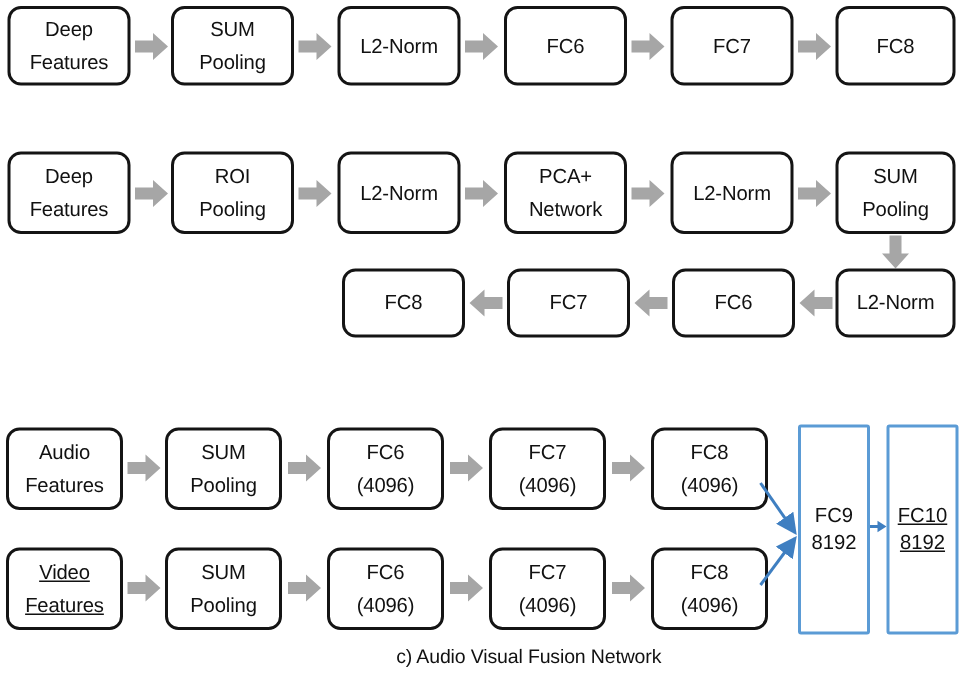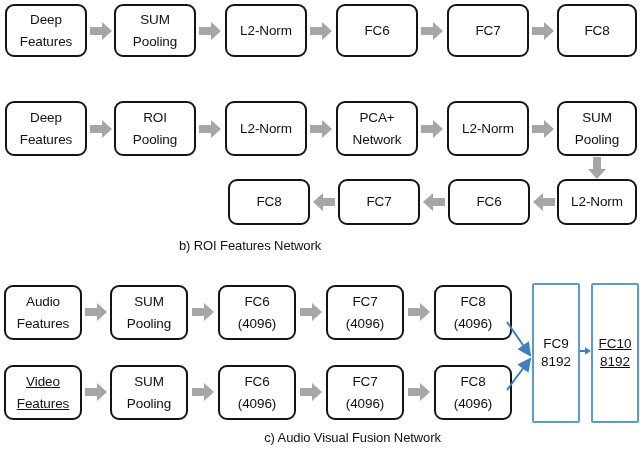--- a/index.html
+++ b/index.html
@@ -189,21 +189,20 @@
   <div class="arrow" style="left:533px;top:193px;">
     <svg width="22" height="18" viewBox="0 0 22 18">
         <path d="M22 5 H10 V0 L0 9 L10 18 V13 H22 Z" fill="#a6a6a6"></path>
       </svg>
   </div>
 
   <div class="node" style="left:557px;top:179px;width:80px;height:46px;">
     <span class="ln">L2-Norm</span>
   </div>
 
-  <div class="caption" style="left:0px;top:238px;width:500px;">b) ROI Features Network</div>
 
   <div class="node" style="left:4px;top:285px;width:78px;height:55px;">
     <span class="ln">Audio</span>
     <span class="ln">Features</span>
   </div>
 
   <div class="arrow" style="left:85px;top:303px;">
     <svg width="22" height="18" viewBox="0 0 22 18">
         <path d="M0 5 H12 V0 L22 9 L12 18 V13 H0 Z" fill="#a6a6a6"></path>
       </svg>

